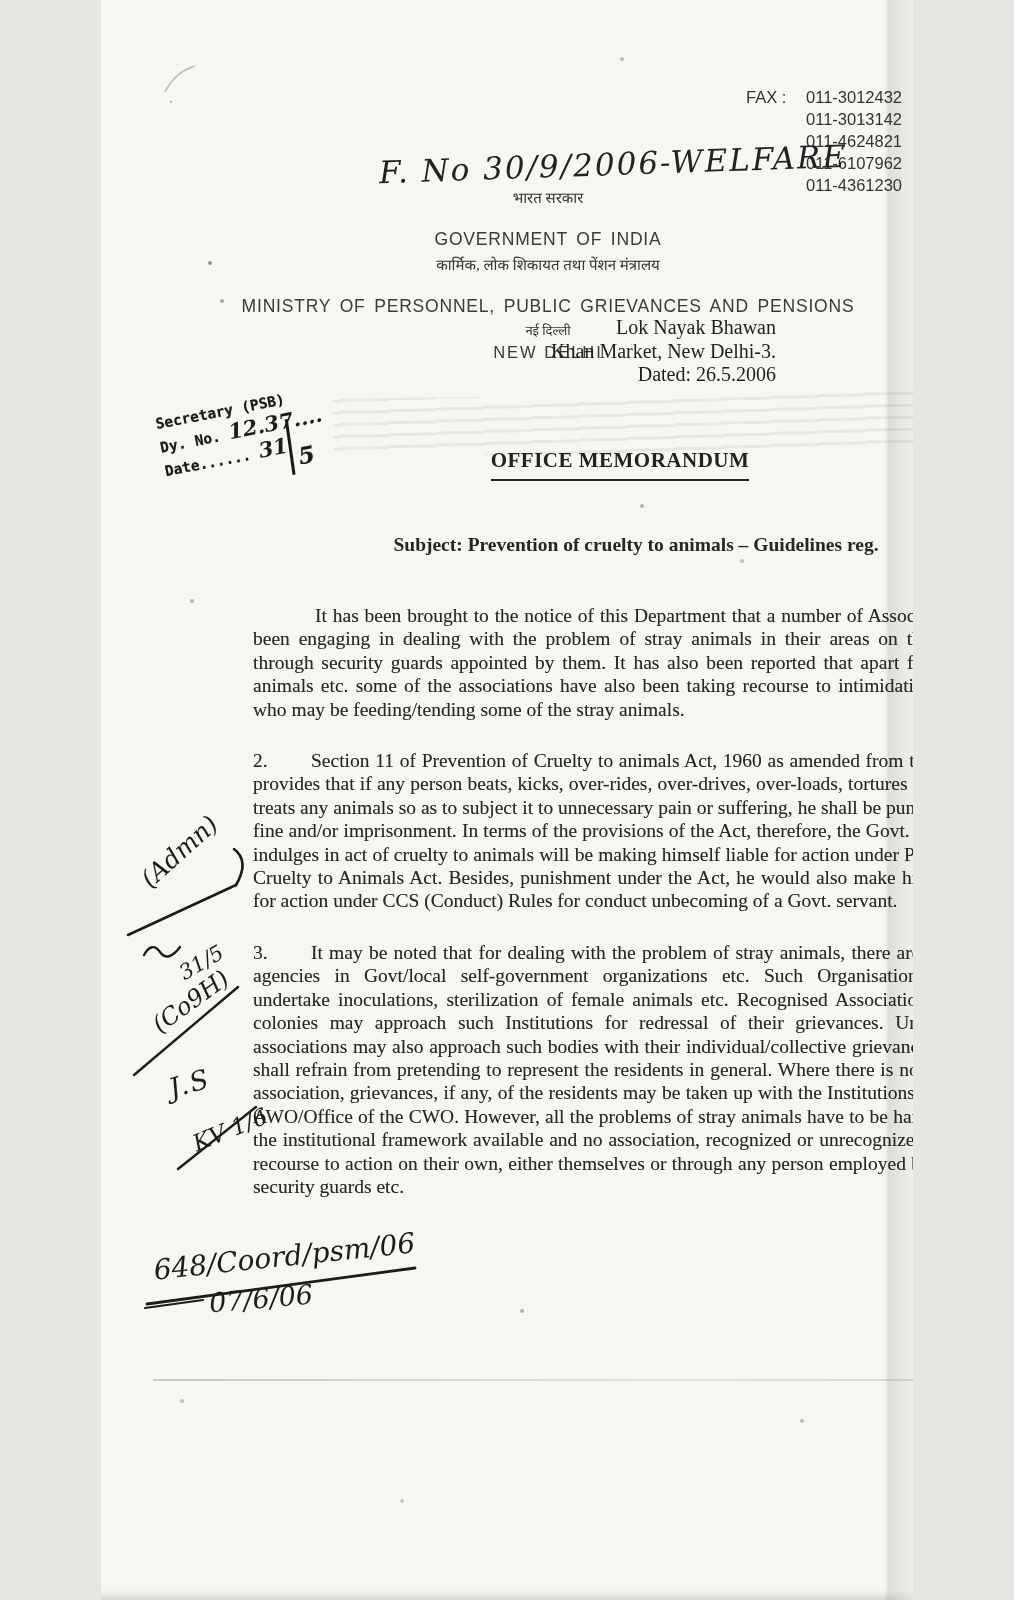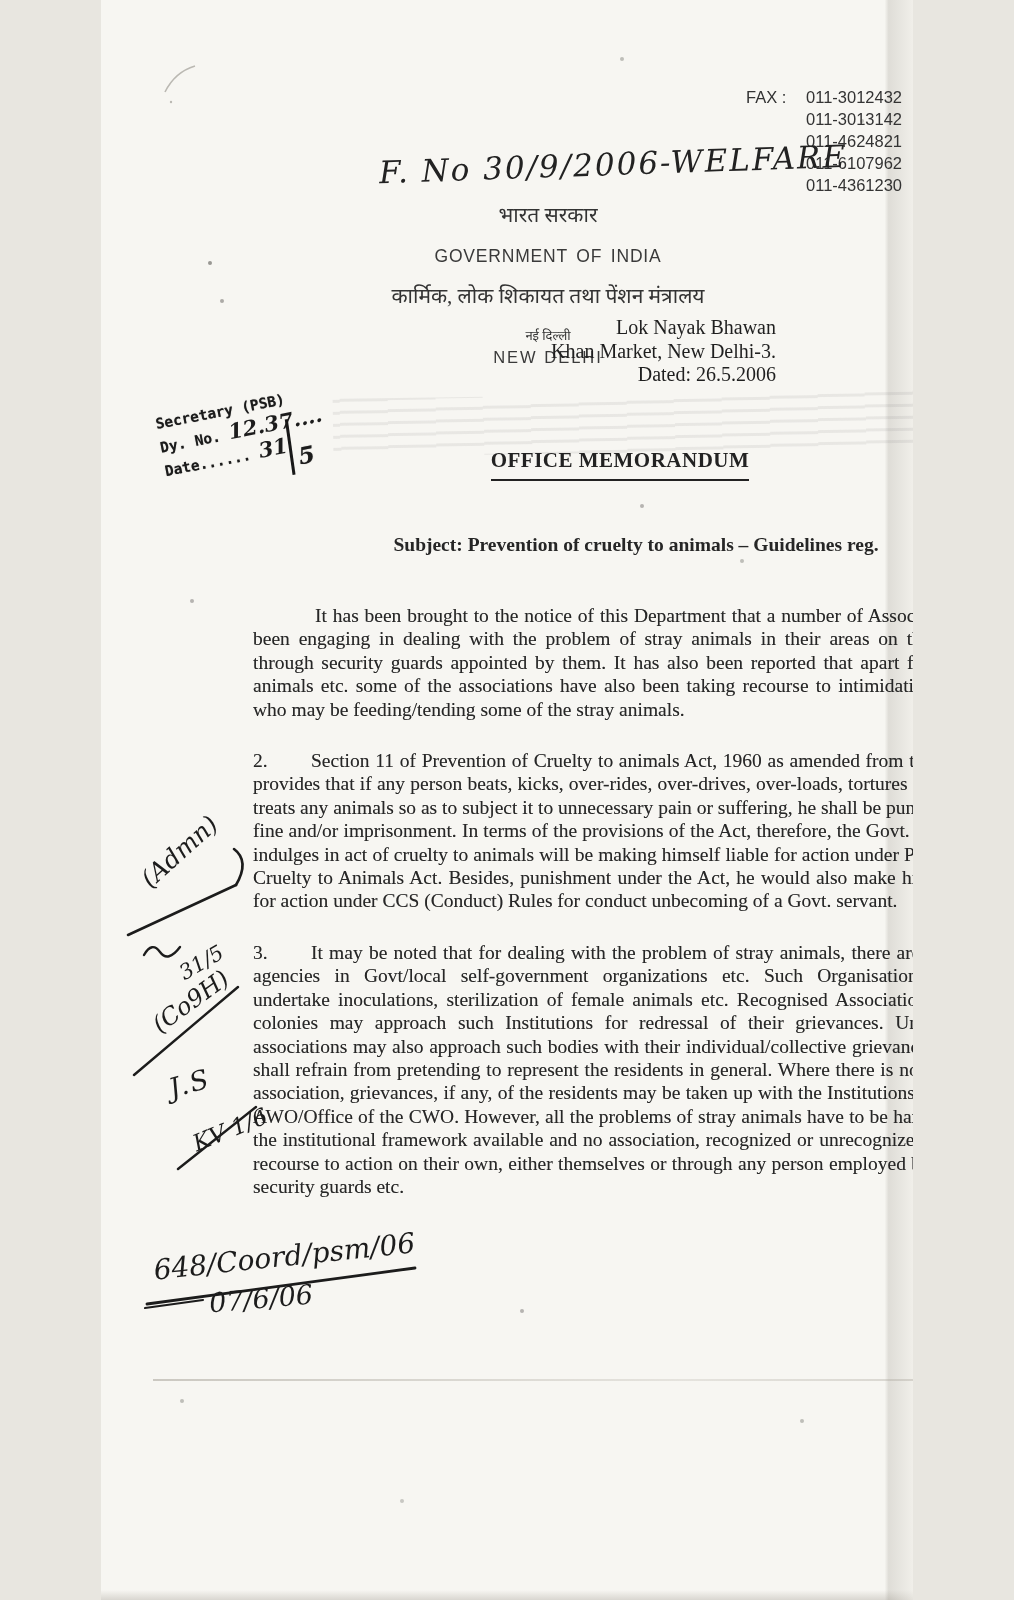--- a/index.html
+++ b/index.html
@@ -23,21 +23,21 @@
        grid-template-columns:52px 122px auto;column-gap:8px;
        font-size:16.5px;line-height:22px;color:#333;}
   .fax span{white-space:nowrap;}
 
   
   .fileno{position:absolute;left:278px;top:146px;font-size:31px;letter-spacing:2px;
           transform:rotate(-2deg);color:#222;}
 
   
   .letterhead{position:absolute;left:87px;top:186px;width:720px;text-align:center;color:#333;}
-  .lh-hi{font-size:21px;line-height:25px;margin:17px;}
+  .lh-hi{font-size:15px;line-height:25px;margin:0;}
   .lh-en{font-size:17.5px;line-height:21px;margin:18px 0 3px 0;letter-spacing:0.8px;word-spacing:3px;color:#3a3a3a;}
   .lh-city-hi{font-size:13px;margin-top:4px;}
   .lh-city-en{font-size:16.5px;letter-spacing:2px;margin-top:4px;color:#3a3a3a;}
 
   
   .addr{position:absolute;right:137px;top:316px;text-align:right;font-size:20px;line-height:23.5px;color:#1f1f1f;}
 
   
   .stamp{position:absolute;left:58px;top:398px;transform:rotate(-11deg);
          font-family:"DejaVu Sans Mono", monospace;font-weight:bold;
@@ -131,20 +131,21 @@
     <span>011-4361230</span>
     <span>(P.E.S.B.)</span>
   </div>
 
   <div class="fileno hand">F. No 30/9/2006-WELFARE</div>
 
   <div class="letterhead">
     <div class="lh-hi">भारत सरकार</div>
     <div class="lh-en sans">GOVERNMENT OF INDIA</div>
     <div class="lh-hi">कार्मिक, लोक शिकायत तथा पेंशन मंत्रालय</div>
+    <div class="lh-en sans">MINISTRY OF PERSONNEL, PUBLIC GRIEVANCES AND PENSIONS</div>
     <div class="lh-city-hi">नई दिल्ली</div>
     <div class="lh-city-en sans">NEW DELHI</div>
   </div>
 
   <div class="addr">
     <div>Lok Nayak Bhawan</div>
     <div>Khan Market, New Delhi-3.</div>
     <div>Dated: 26.5.2006</div>
   </div>
 

